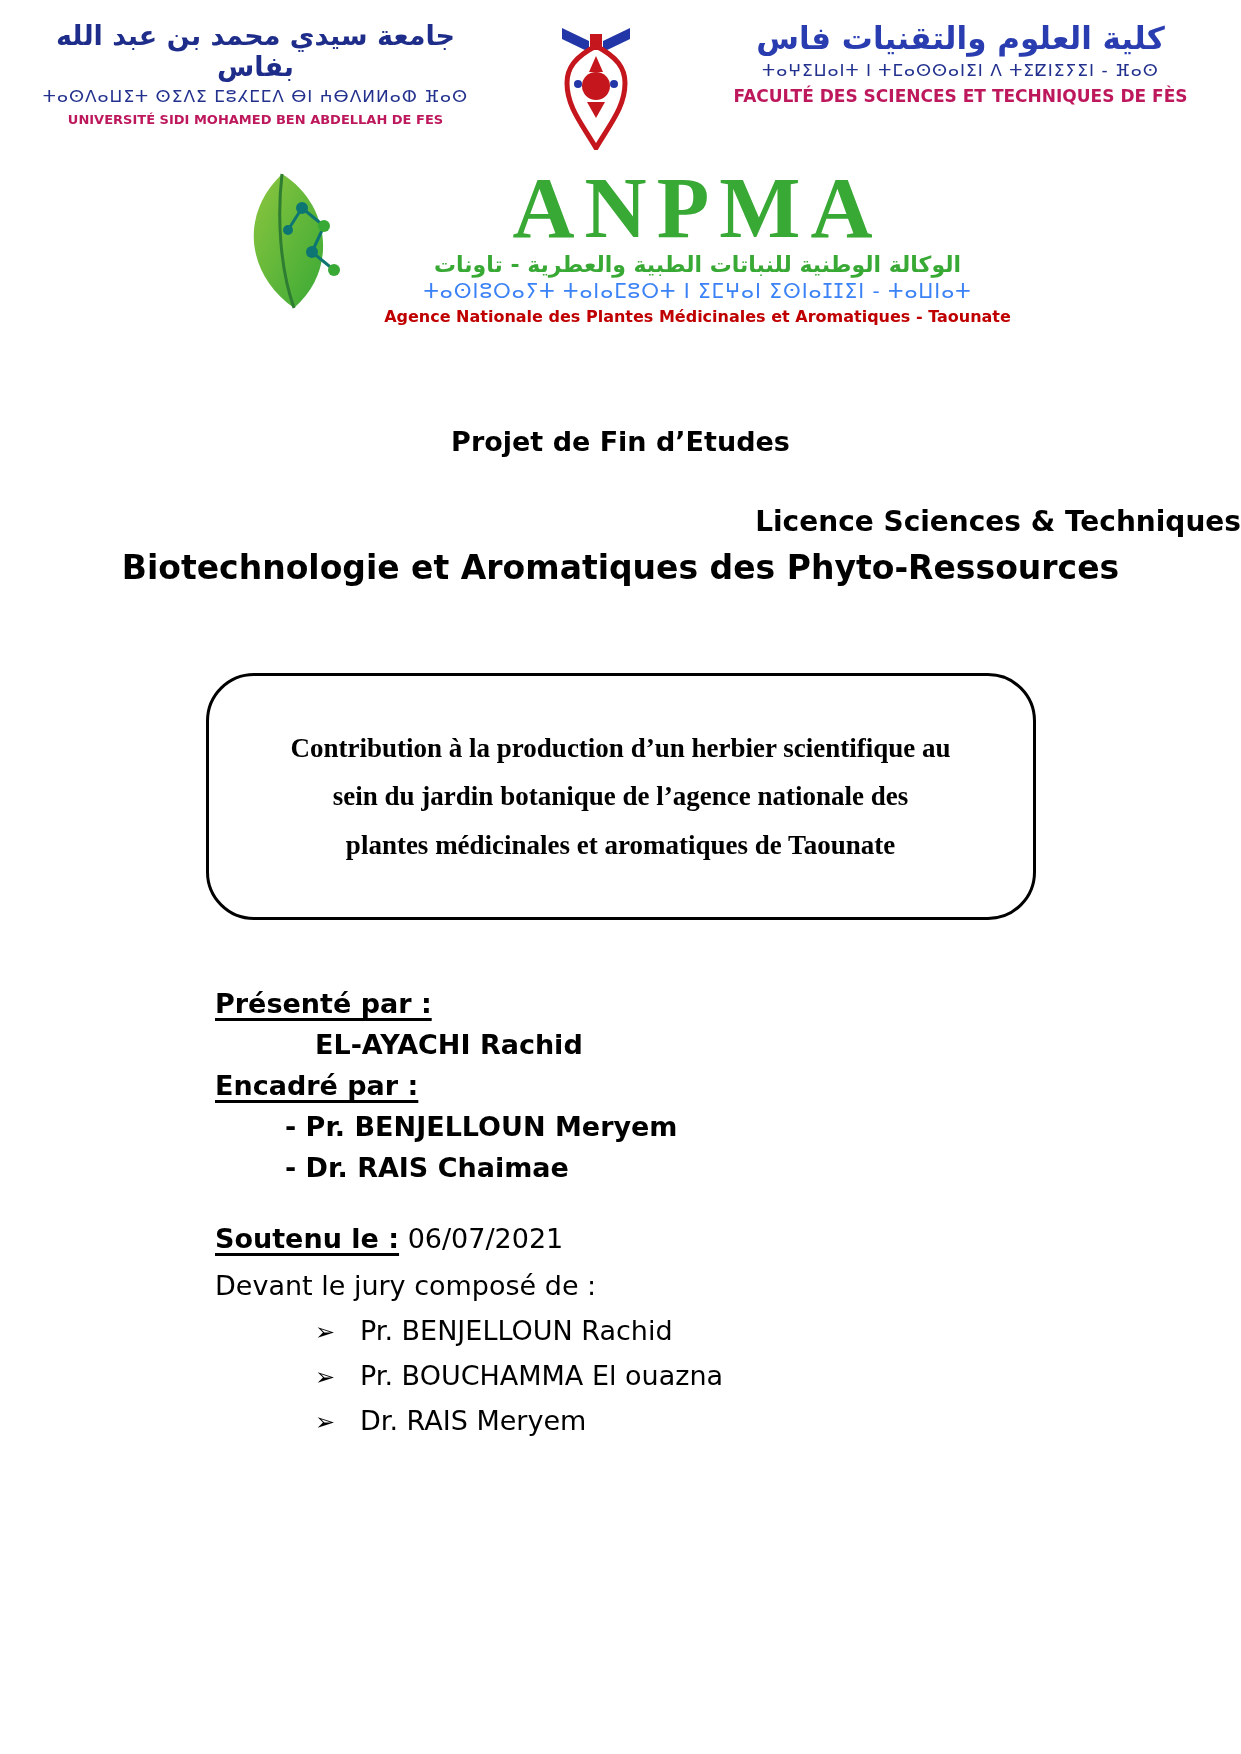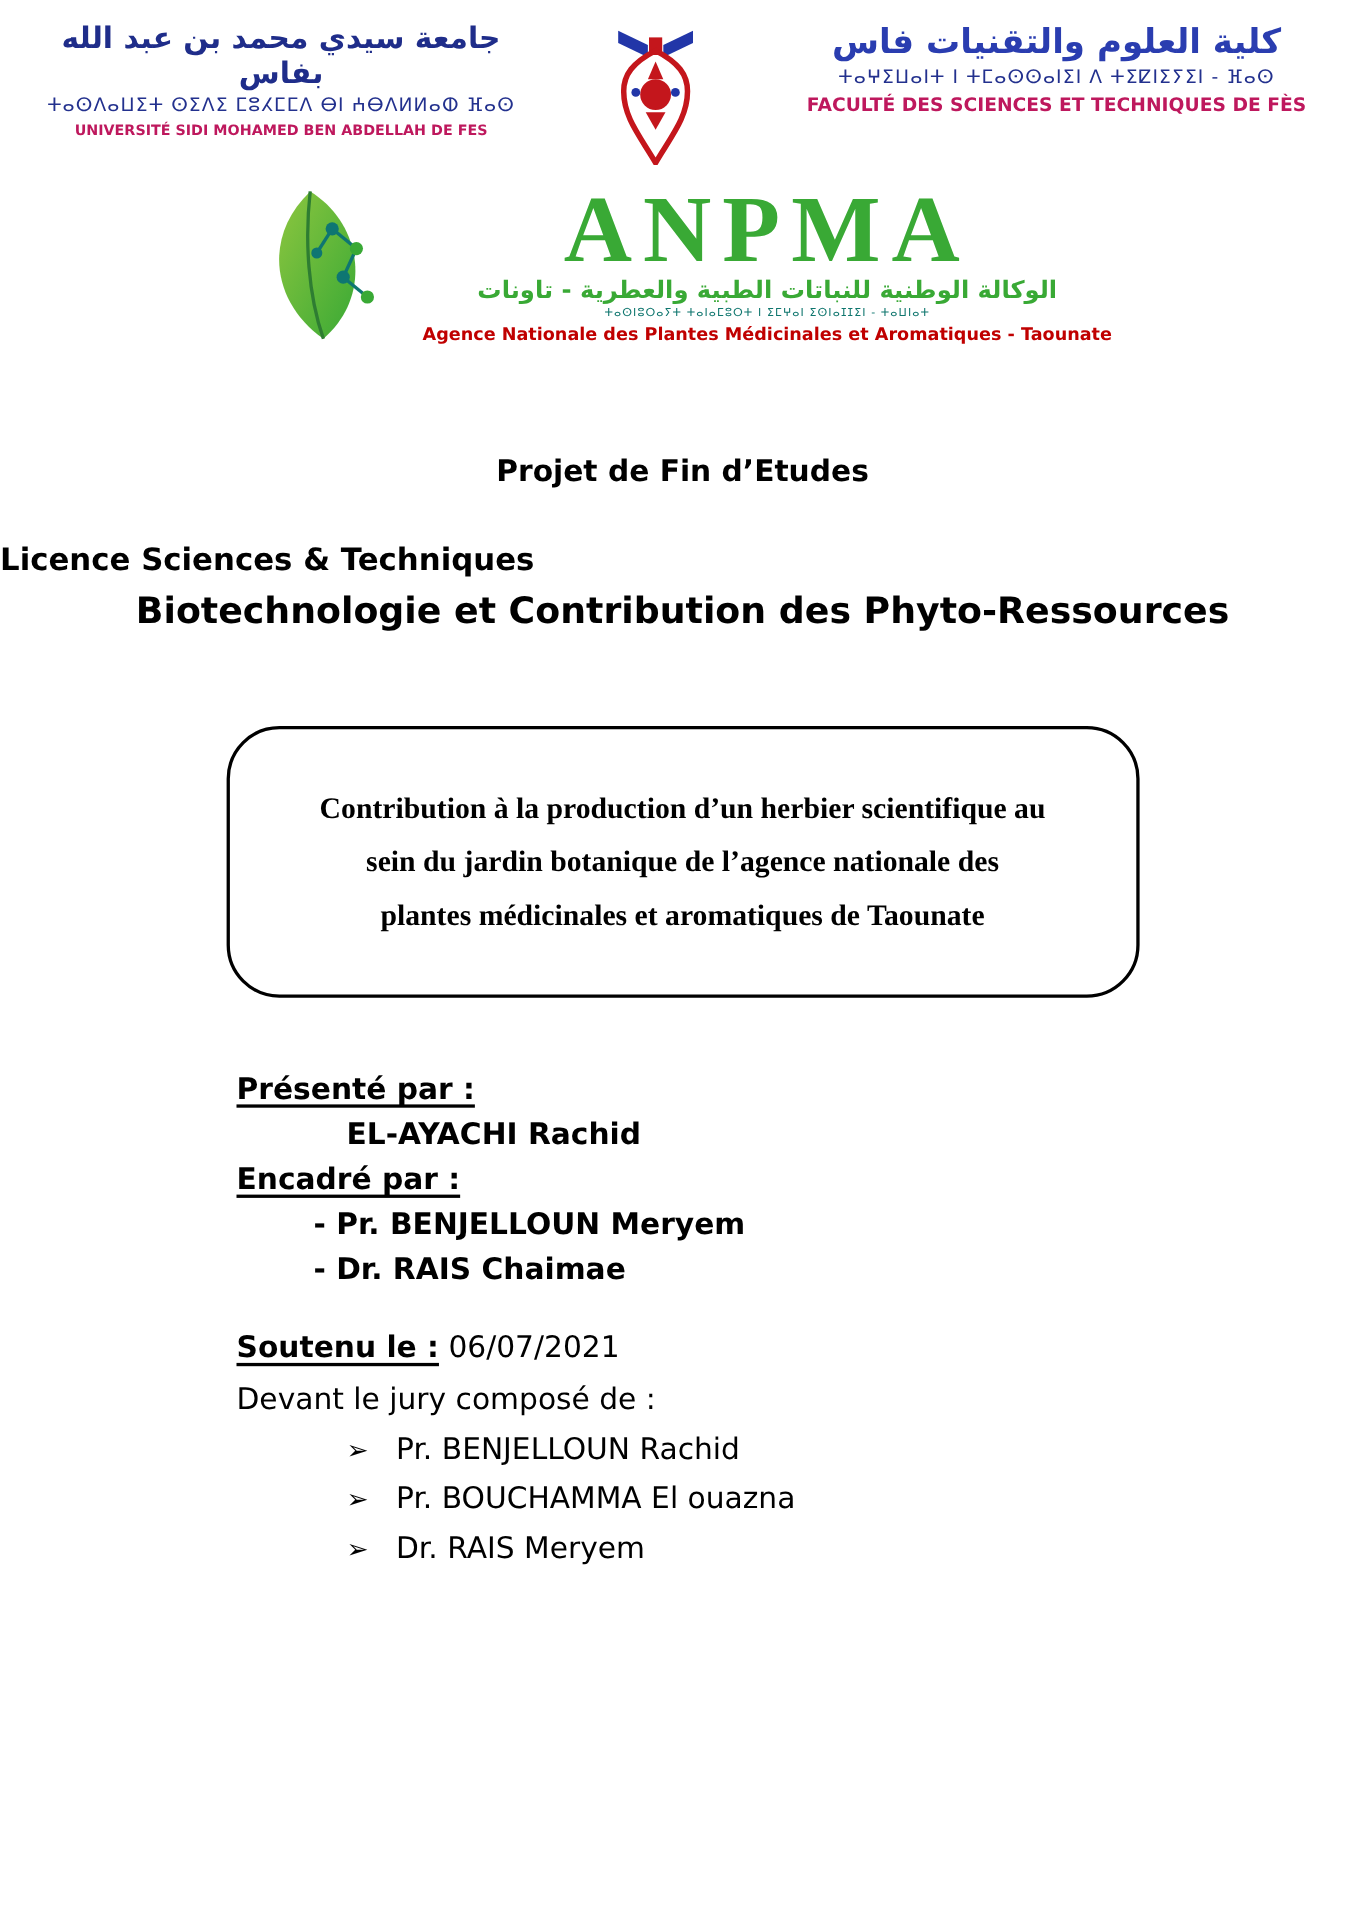--- a/index.html
+++ b/index.html
@@ -68,43 +68,43 @@
   }
   .anpma-arabic {
     margin-top: 2px;
     font-weight: bold;
     font-size: 22px;
     color: #39a935;
     direction: rtl;
   }
   .anpma-tifinagh {
     margin-top: 2px;
-    font-size: 10px;
-    color: #0f766e;
+    font-size: 20px;
+    color: #3b82f6;
     letter-spacing: 1px;
     white-space: nowrap;
   }
   .anpma-french {
     margin-top: 4px;
     font-weight: bold;
     font-size: 16px;
     color: #c00000;
     white-space: nowrap;
   }
 
   
   .project-title {
     margin-top: 100px;
     text-align: center;
     font-weight: bold;
     font-size: 27px;
   }
   .degree-title {
     margin-top: 48px;
-    text-align: left;
+    text-align: right;
     font-weight: bold;
     font-size: 28px;
   }
   .program-title {
     margin-top: 10px;
     text-align: center;
     font-weight: bold;
     font-size: 33px;
   }
 
@@ -213,21 +213,21 @@
       <div class="anpma-acronym">ANPMA</div>
       <div class="anpma-arabic">الوكالة الوطنية للنباتات الطبية والعطرية - تاونات</div>
       <div class="anpma-tifinagh">ⵜⴰⵙⵏⵓⵔⴰⵢⵜ ⵜⴰⵏⴰⵎⵓⵔⵜ ⵏ ⵉⵎⵖⴰⵏ ⵉⵙⵏⴰⵊⵊⵉⵏ - ⵜⴰⵡⵏⴰⵜ</div>
       <div class="anpma-french">Agence Nationale des Plantes Médicinales et Aromatiques - Taounate</div>
     </div>
 
   </div>
 
   <div class="project-title">Projet de Fin d’Etudes</div>
   <div class="degree-title">Licence Sciences &amp; Techniques</div>
-  <div class="program-title">Biotechnologie et Contribution des Phyto-Ressources</div>
+  <div class="program-title">Biotechnologie et Aromatiques des Phyto-Ressources</div>
 
   <div class="thesis-box">
     <div class="thesis-title">Contribution à la production d’un herbier scientifique au sein du jardin botanique de l’agence nationale des plantes médicinales et aromatiques de Taounate</div>
   </div>
 
   <div class="details">
 
     <div class="row">
       <span class="label-underline">Présenté par :</span>
     </div>

